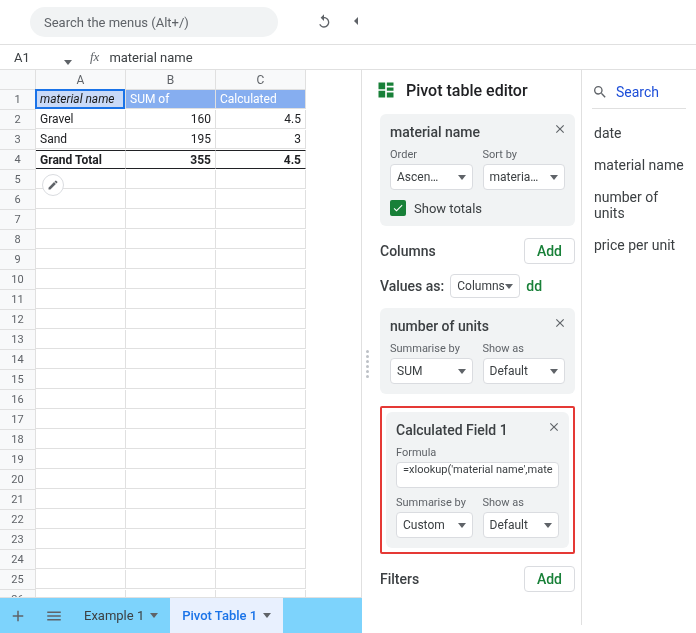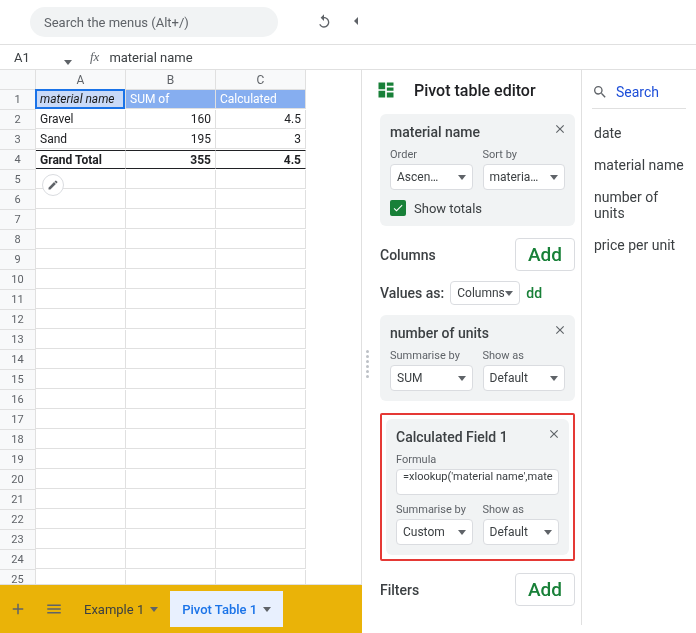--- a/index.html
+++ b/index.html
@@ -32,55 +32,55 @@
 .cell.r { text-align: right; }
 .cell.hdr { background: #4a86e8aa; color: #fff; font-style: normal; }
 .cell.hdr.first { background: #c9daf8; color: #1a1a1a; font-style: italic; }
 .cell.total { font-weight: bold; border-top: 1px solid #202124; border-bottom: 1px solid #202124; }
 .sel-cell { position: absolute; border: 2px solid #1a73e8; pointer-events: none; }
 .pencil { position: absolute; left: 42px; top: 104px; width: 22px; height: 22px; border: 1px solid #dadce0; border-radius: 11px; background: #fff; display: flex; align-items: center; justify-content: center; z-index: 5; }
 .pencil svg { width: 12px; height: 12px; fill: #5f6368; }
 
 
 .editor { width: 220px; border-right: 1px solid #e0e0e0; display: flex; flex-direction: column; }
-.editor-head { display: flex; align-items: center; gap: 18px; padding: 10px 14px; font-size: 16px; font-weight: 500; color: #202124; }
+.editor-head { display: flex; align-items: center; gap: 10px; padding: 10px 14px; font-size: 16px; font-weight: 500; color: #202124; }
 .editor-head svg { width: 20px; height: 20px; fill: #188038; }
 .editor-body { padding: 4px 6px 10px 18px; overflow-y: auto; flex: 1; position: relative; }
 .draghandle2 { position: absolute; left: 4px; top: 240px; display: flex; flex-direction: column; gap: 2px; }
 .draghandle2 div { width: 3px; height: 3px; background: #bdc1c6; border-radius: 50%; }
 
 .panel { background: #f1f3f4; border-radius: 6px; padding: 10px 10px; margin-bottom: 12px; position: relative; }
 .panel .title { font-size: 14px; font-weight: 500; color: #3c4043; margin-bottom: 8px; }
 .panel .close { position: absolute; right: 8px; top: 8px; cursor: pointer; }
 .panel .close svg { width: 14px; height: 14px; fill: #5f6368; }
 .prow { display: flex; gap: 10px; }
 .pcol { flex: 1; }
 .plabel { font-size: 11px; color: #5f6368; margin-bottom: 3px; }
 .psel { background: #fff; border: 1px solid #dadce0; border-radius: 4px; height: 26px; display: flex; align-items: center; padding: 0 6px; font-size: 12px; color: #3c4043; justify-content: space-between; cursor: pointer; overflow: hidden; white-space: nowrap; }
 .formula-in { background: #fff; border: 1px solid #dadce0; border-radius: 4px; height: 26px; padding: 0 6px; font-size: 11px; color: #3c4043; overflow: hidden; white-space: nowrap; width: 100%; display: flex; }
 .chk { display: flex; align-items: center; gap: 8px; margin-top: 10px; font-size: 13px; color: #3c4043; }
 .chkbox { width: 16px; height: 16px; background: #188038; border-radius: 2px; display: flex; align-items: center; justify-content: center; }
 .chkbox svg { width: 12px; height: 12px; fill: #fff; }
 
 .secrow { display: flex; align-items: center; justify-content: space-between; margin: 8px 0 10px; }
 .sectitle { font-size: 14px; color: #3c4043; font-weight: 500; }
-.addbtn { border: 1px solid #dadce0; background: #fff; color: #188038; font-size: 19px; padding: 4px 12px; border-radius: 4px; cursor: pointer; font-weight: 500; }
+.addbtn { border: 1px solid #dadce0; background: #fff; color: #188038; font-size: 14px; padding: 4px 12px; border-radius: 4px; cursor: pointer; font-weight: 500; }
 
 .valrow { display: flex; align-items: center; gap: 6px; font-size: 14px; color: #3c4043; margin: 6px 0 10px; }
 .valrow .psel { height: 24px; font-size: 12px; padding: 0 6px; }
 .redbox { border: 2px solid #e53935; border-radius: 2px; padding: 4px; margin-bottom: 12px; }
 
 
 .fields { flex: 1; padding: 14px 10px 10px; }
 .fsearch { display: flex; align-items: flex-start; gap: 8px; color: #1d4ed8; font-size: 14px; border-bottom: 1px solid #e0e0e0; padding-bottom: 8px; margin-bottom: 8px; }
 .fsearch svg { width: 16px; height: 16px; fill: #5f6368; }
 .fitem { font-size: 14px; color: #3c4043; padding: 8px 2px; cursor: grab; }
 
 
-.sheets { position: absolute; left: 0; bottom: 0; width: 362px; height: 49px; border-top: 1px solid #e0e0e0; display: flex; align-items: center; background: #eab308; z-index: 10; }
+.sheets { position: absolute; left: 0; bottom: 0; width: 362px; height: 36px; border-top: 1px solid #e0e0e0; display: flex; align-items: center; background: #7dd3fc; z-index: 10; }
 .sb { width: 36px; height: 36px; display: flex; align-items: center; justify-content: center; color: #5f6368; cursor: pointer; }
 .sb svg { width: 18px; height: 18px; fill: #5f6368; }
 .stab { padding: 0 12px; height: 36px; display: flex; align-items: center; gap: 6px; font-size: 13px; color: #3c4043; cursor: pointer; }
 .stab.active { background: #e8f0fe; color: #1a73e8; font-weight: 500; }
 .stab .chev { font-size: 10px; }
 
 .arrow-down { width: 0; height: 0; border-left: 4px solid transparent; border-right: 4px solid transparent; border-top: 5px solid #5f6368; }
 </style>
 </head>
 <body>

